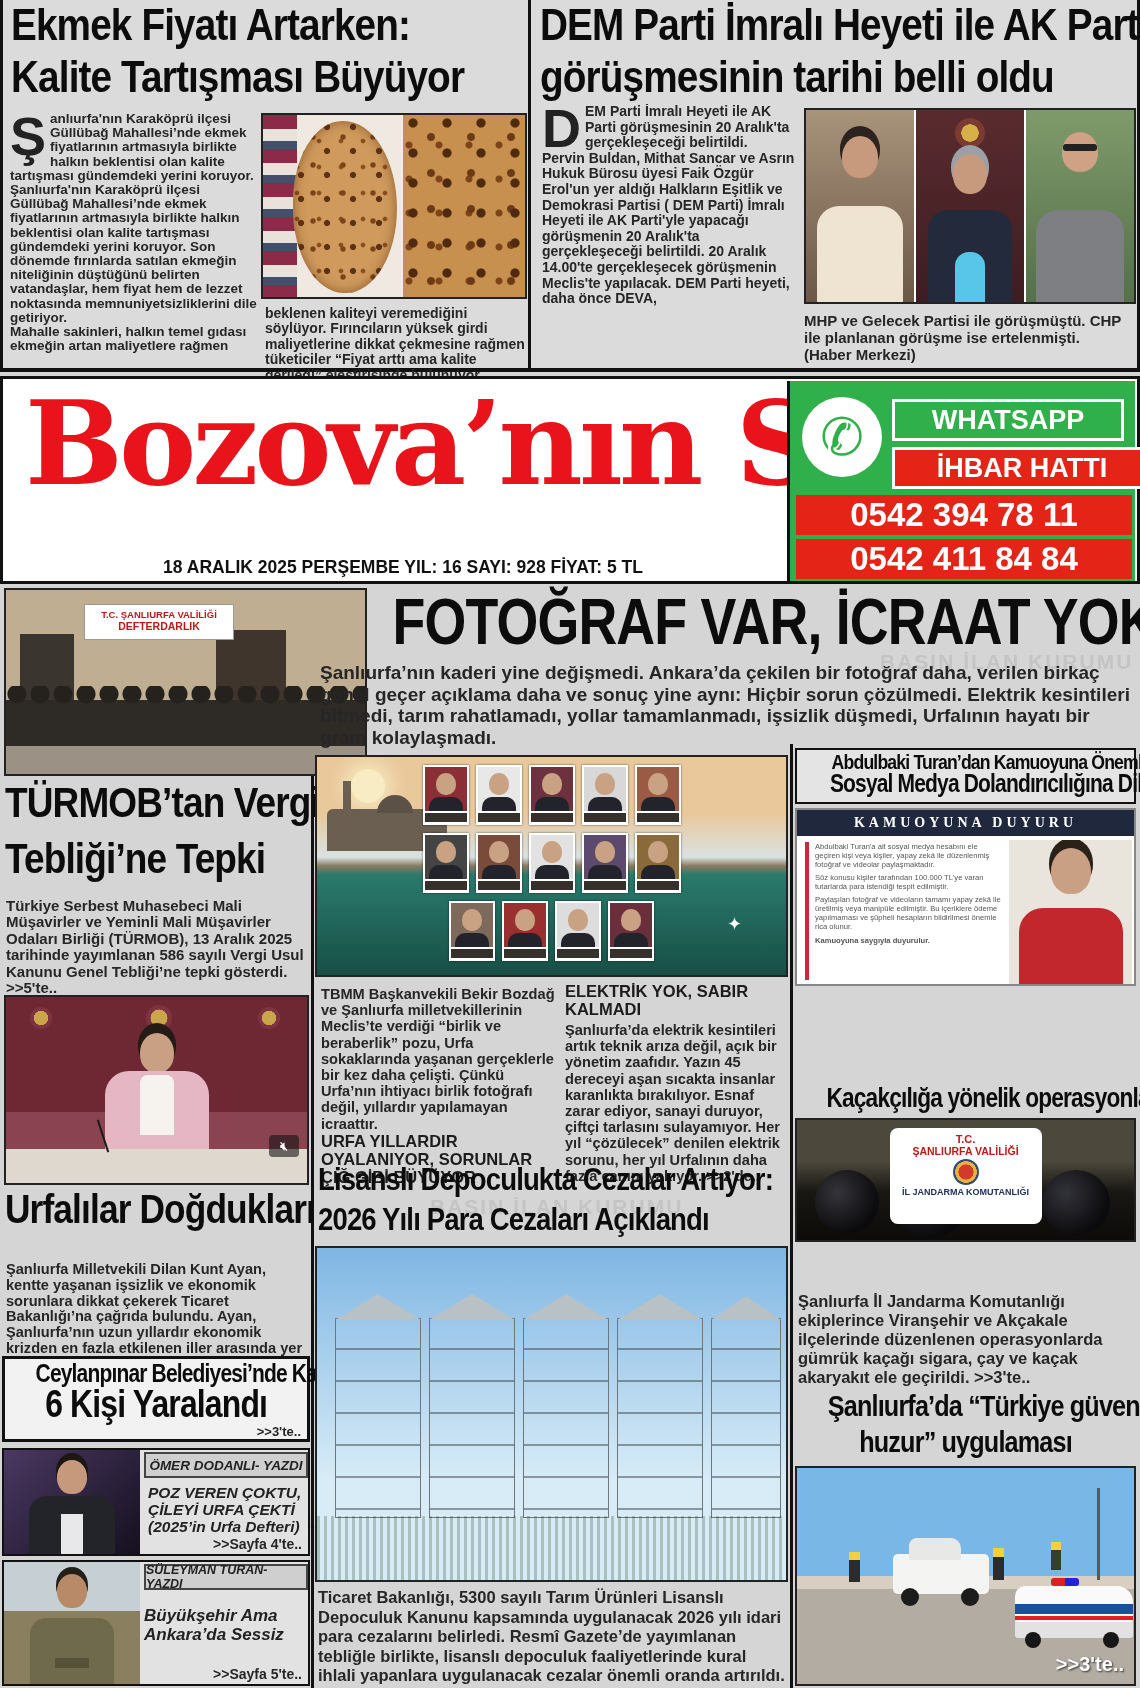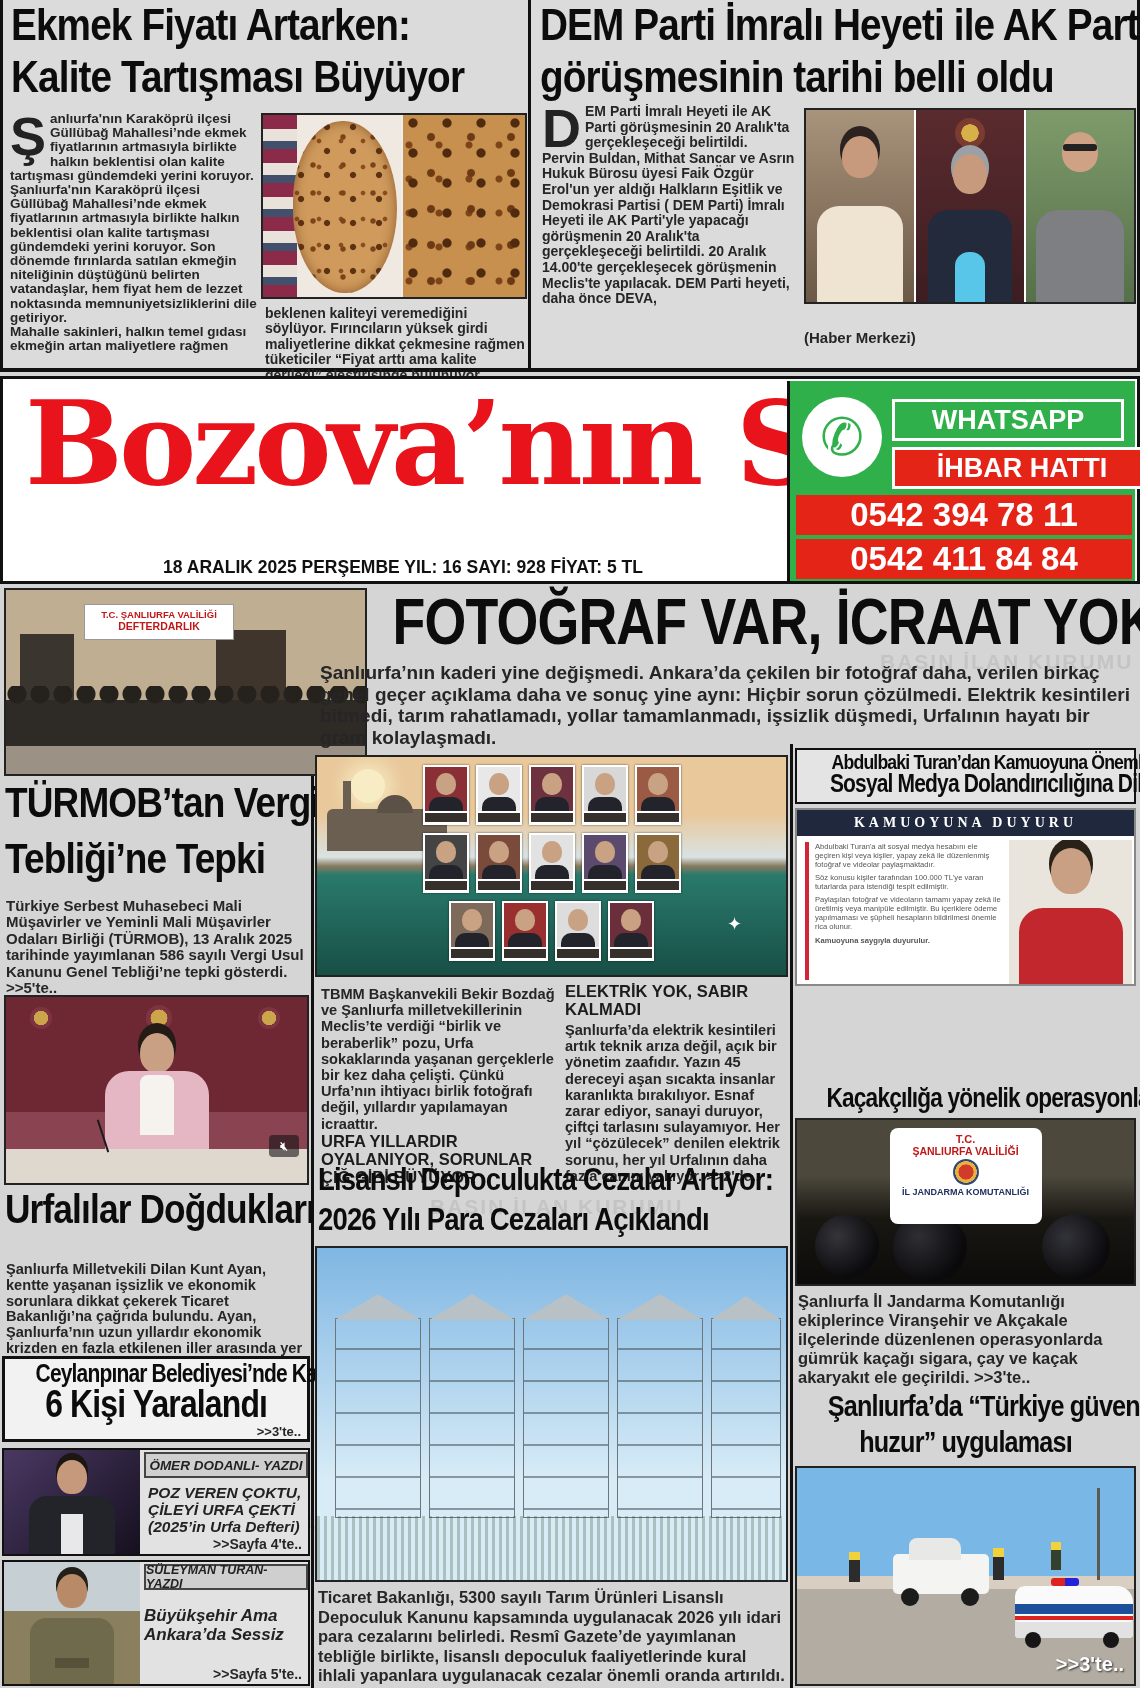--- a/index.html
+++ b/index.html
@@ -82,21 +82,21 @@
           <div class="abs" style="left:50%;bottom:0;width:84px;height:92px;margin-left:-42px;border-radius:20px 20px 0 0;background:#232a3c"></div>
           <div class="abs" style="left:50%;bottom:0;width:30px;height:50px;margin-left:-15px;border-radius:14px 14px 0 0;background:#58c6e8"></div>
         </div>
         <div style="position:relative;flex:1;background:linear-gradient(180deg,#7f9a6a,#55704a)">
           <div class="abs" style="left:50%;top:22px;width:36px;height:40px;margin-left:-18px;border-radius:50% 50% 46% 46%;background:#cfa285"></div>
           <div class="abs" style="left:50%;top:34px;width:34px;height:7px;margin-left:-17px;background:#222;border-radius:3px"></div>
           <div class="abs" style="left:50%;bottom:0;width:88px;height:92px;margin-left:-44px;border-radius:22px 22px 0 0;background:#7d7f82"></div>
         </div>
       </div>
       <div class="abs bt" style="left:270px;top:312px;width:332px;font-size:15px;line-height:17px">
-        <br>
+        <span>MHP ve Gelecek Partisi ile görüşmüştü. CHP ile planlanan görüşme ise ertelenmişti.</span><br>
         <span>(Haber Merkezi)</span>
       </div>
     </div>
   </div>
 
   <div class="abs" style="left:0;top:376px;width:1140px;height:208px;background:#fff;border:3px solid #111">
     <div class="abs" style="left:22px;top:-4px;font-family:'DejaVu Serif',serif;font-weight:700;font-size:116px;color:#e8131b;letter-spacing:-4px">Bozova’nın Sesi</div>
     <div class="abs" style="left:60px;top:178px;width:680px;text-align:center;font-size:17.5px;font-weight:700;color:#111;letter-spacing:0">18 ARALIK 2025 PERŞEMBE YIL: 16 SAYI: 928 FİYAT: 5 TL</div>
 
     <div class="abs" style="right:2px;top:2px;width:348px;height:200px;background:#2fb04a;border-left:3px solid #111">
@@ -339,21 +339,21 @@
     </div>
     <div class="abs" style="left:212px;top:30px;width:123px;height:144px;background:#e9e4dc;overflow:hidden">
       <div class="abs" style="left:50%;top:8px;width:40px;height:46px;margin-left:-20px;border-radius:50% 50% 46% 46%;background:#c9a083;box-shadow:0 -8px 0 2px #2a2118"></div>
       <div class="abs" style="left:50%;bottom:0;width:104px;height:76px;margin-left:-52px;border-radius:24px 24px 0 0;background:#c2272e"></div>
     </div>
   </div>
 
 
   <div class="abs hl" style="left:795px;top:1086px;width:341px;font-size:27px;text-align:center"><span class="cxc">Kaçakçılığa yönelik operasyonlar</span></div>
 
-  <div class="photo" style="left:795px;top:1118px;width:341px;height:168px;background:linear-gradient(180deg,#4c483c 0 34%,#191712 60%,#0c0b09)">
+  <div class="photo" style="left:795px;top:1118px;width:341px;height:124px;background:linear-gradient(180deg,#4c483c 0 34%,#191712 60%,#0c0b09)">
     <div class="abs" style="left:18px;bottom:6px;width:64px;height:64px;border-radius:50%;background:radial-gradient(circle at 35% 35%,#34343a,#0b0b0d 70%)"></div>
     <div class="abs" style="left:96px;bottom:2px;width:74px;height:70px;border-radius:50%;background:radial-gradient(circle at 35% 35%,#2e2e34,#0a0a0c 70%)"></div>
     <div class="abs" style="right:24px;bottom:4px;width:68px;height:66px;border-radius:50%;background:radial-gradient(circle at 35% 35%,#32323a,#0b0b0d 70%)"></div>
     <div class="abs" style="left:50%;top:8px;width:152px;height:96px;margin-left:-76px;background:#fff;border-radius:8px;text-align:center;padding-top:5px">
       <div style="color:#c01818;font-weight:700;font-size:11px">T.C.</div>
       <div style="color:#c01818;font-weight:700;font-size:10.5px">ŞANLIURFA VALİLİĞİ</div>
       <div style="width:26px;height:26px;margin:2px auto;border-radius:50%;background:radial-gradient(circle,#d23a2a 40%,#e8b03f 42% 58%,#304a78 60%)"></div>
       <div style="color:#203060;font-weight:700;font-size:9px">İL JANDARMA KOMUTANLIĞI</div>
     </div>
   </div>

